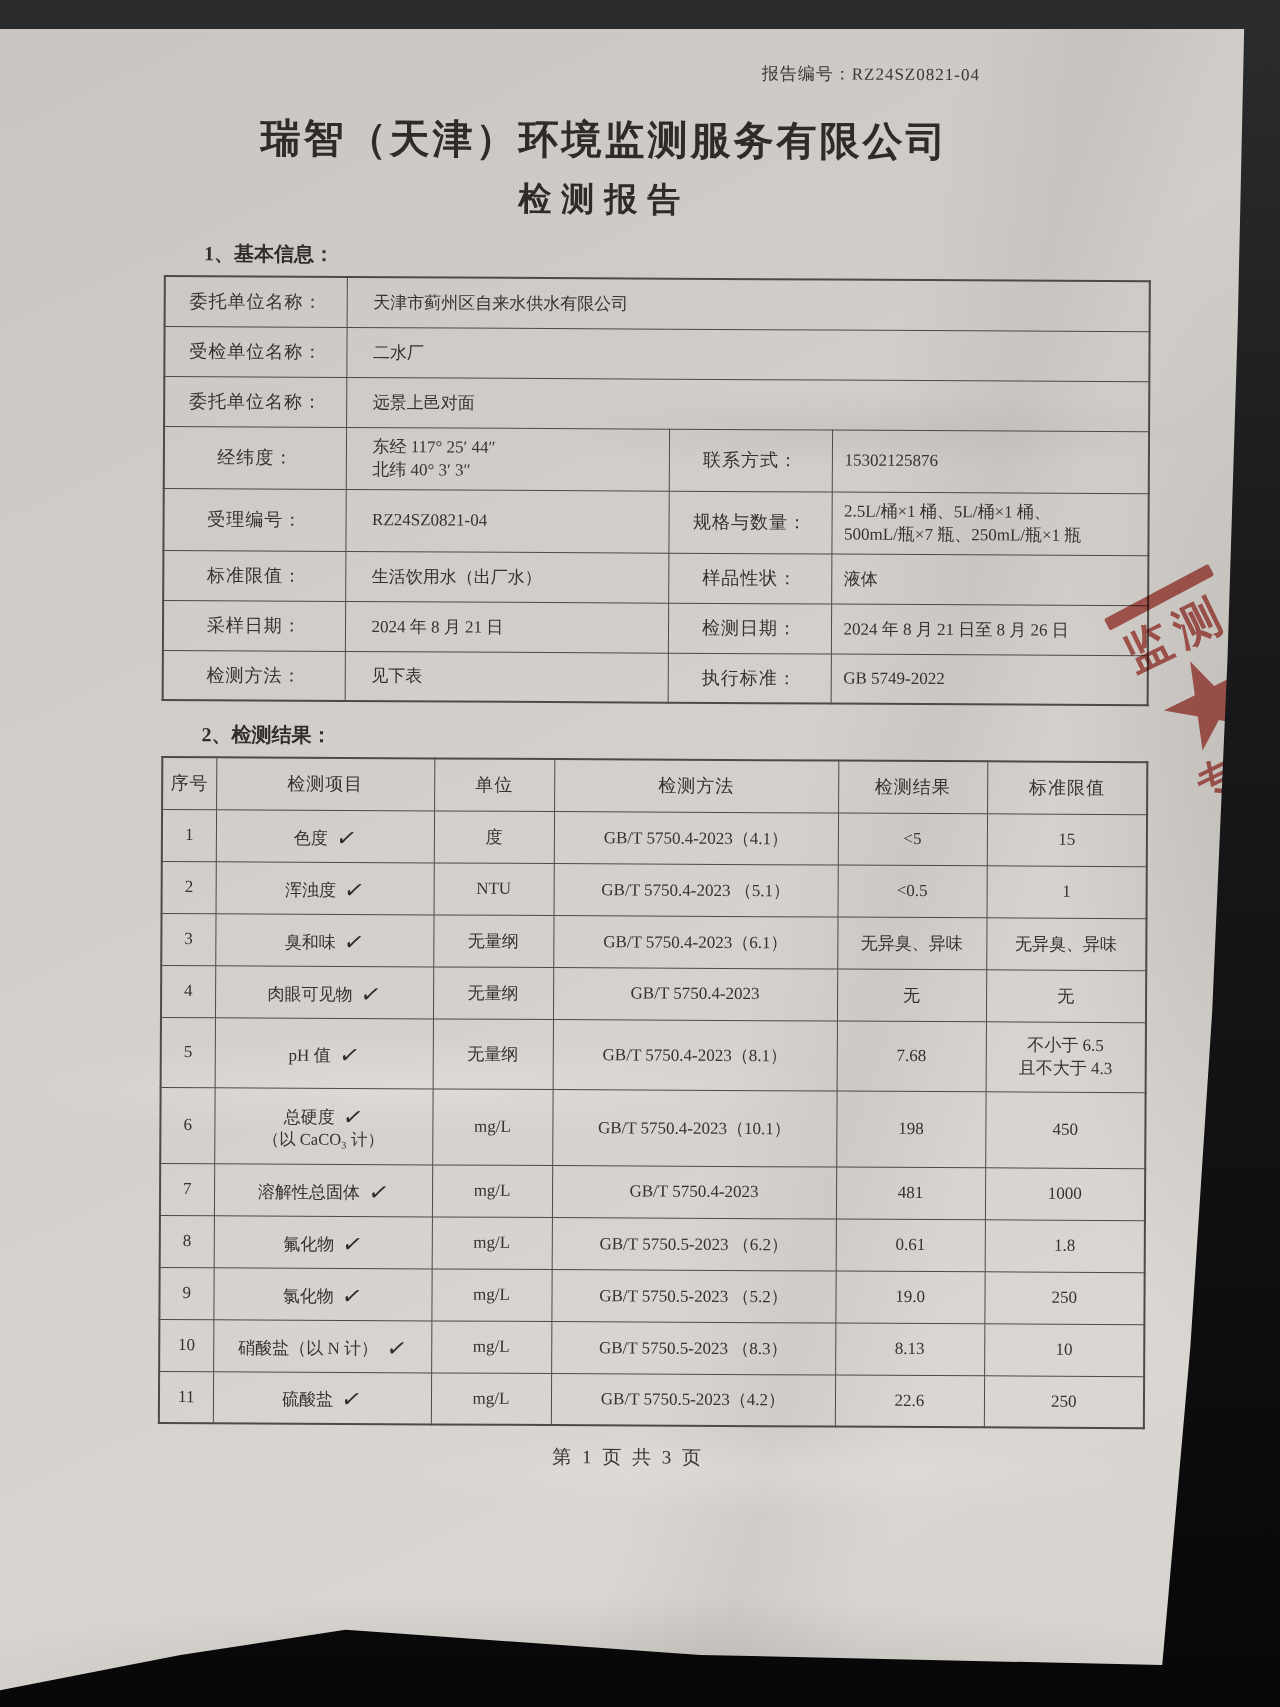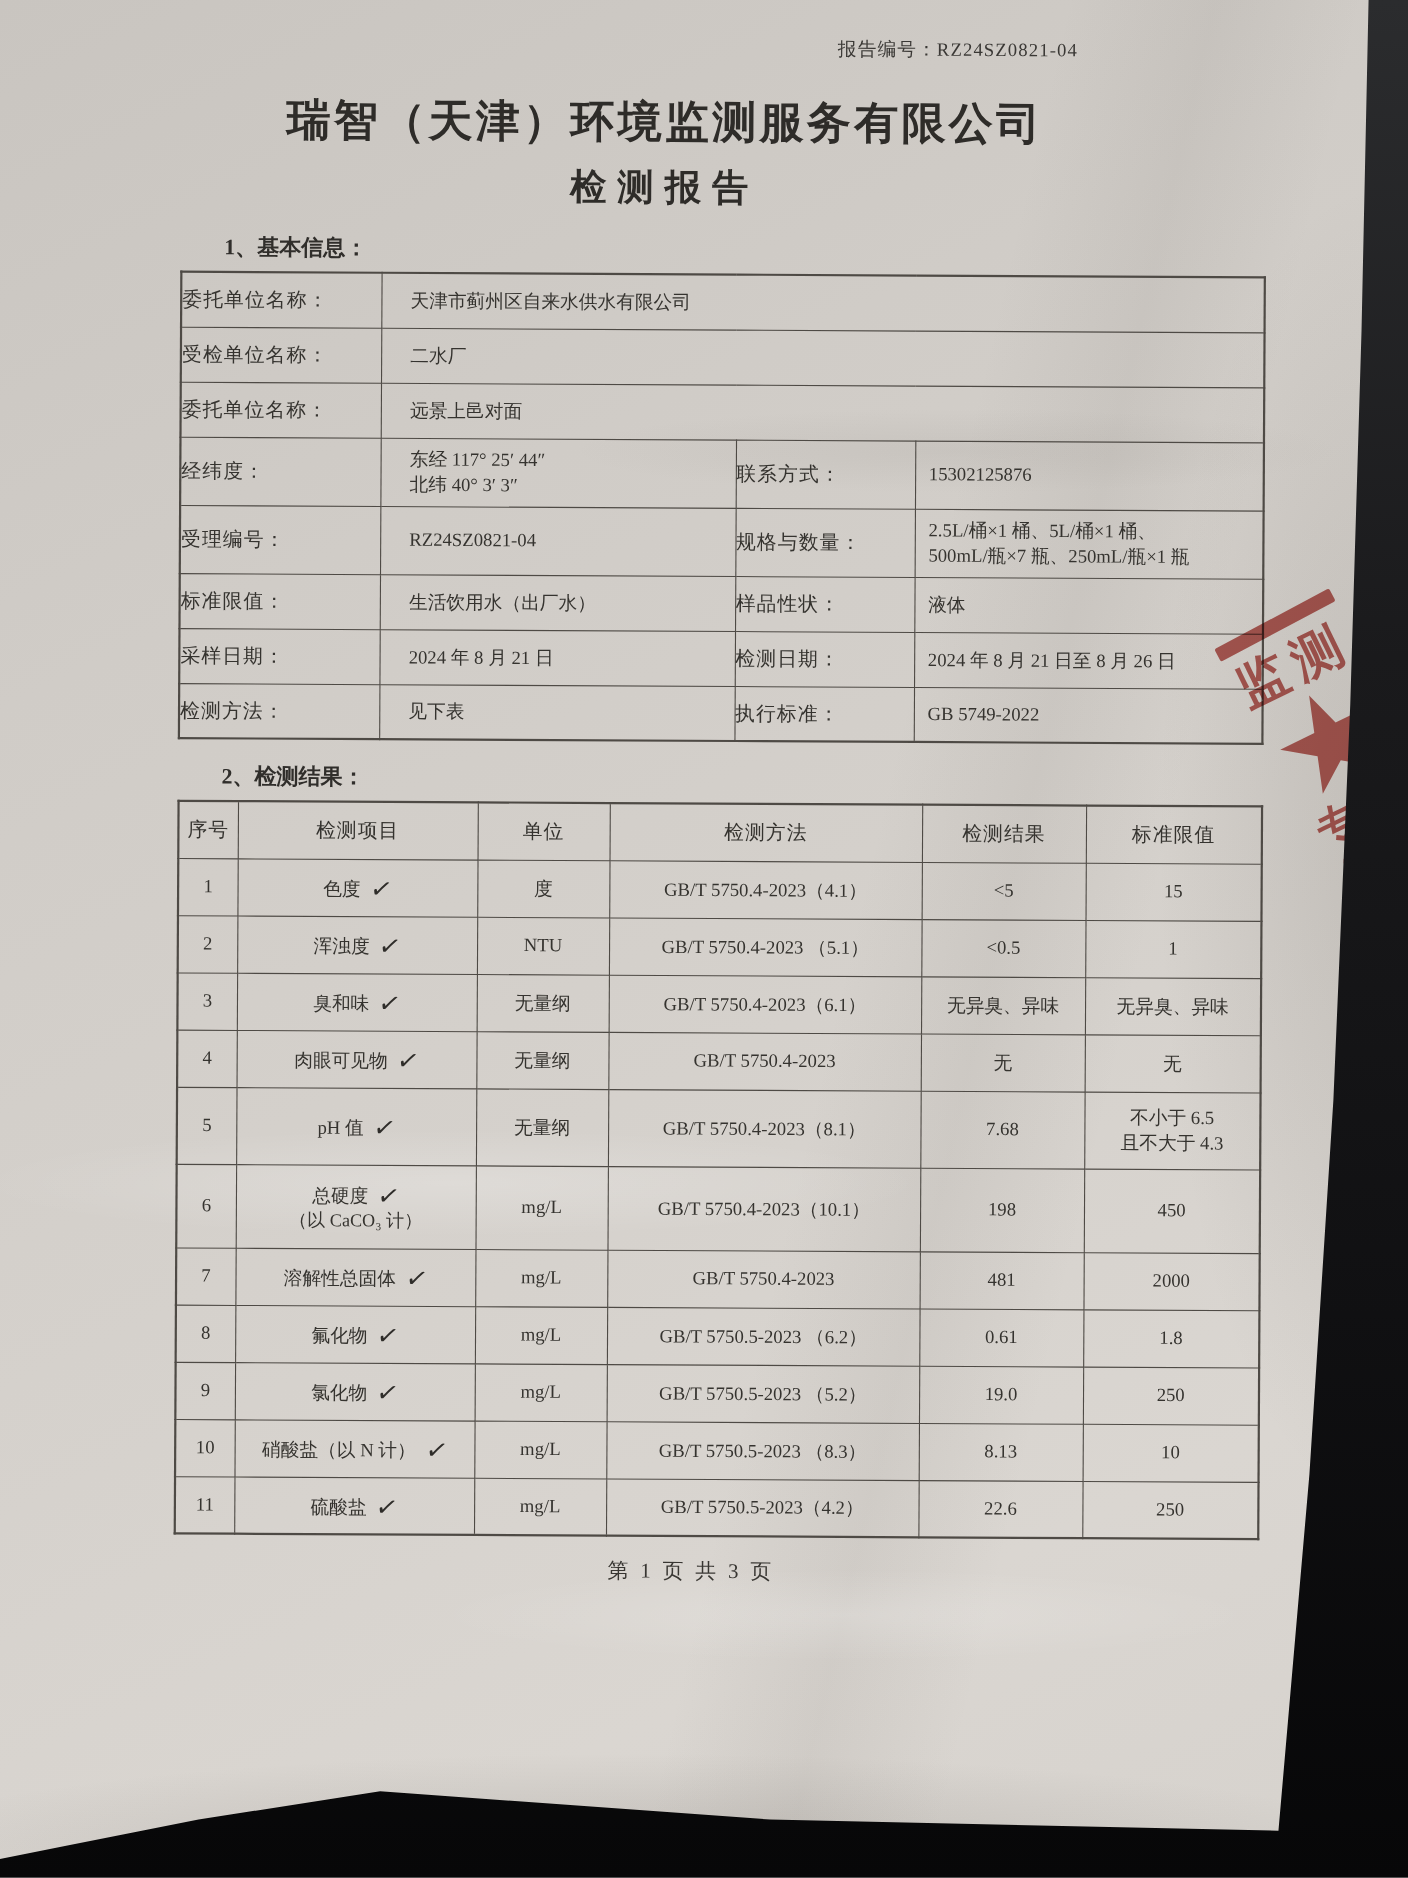--- a/index.html
+++ b/index.html
@@ -7,20 +7,21 @@
   body {
     font-family:"Liberation Serif","DejaVu Serif",serif;
     background:linear-gradient(180deg,#2b2c2e 0%,#1a1a1c 35%,#101012 70%,#070708 100%);
     position:relative; color:#35332f;
   }
   
   .paper {
     position:absolute; inset:0;
     background:linear-gradient(155deg,#c9c5c0 0%,#d0ccc7 28%,#d5d1cc 55%,#dad6d1 80%,#d6d2cd 100%);
     clip-path:polygon(0% 0%, 97.2% 0%, 96.7% 17.6%, 95.9% 37.5%, 94.7% 58.6%, 93% 78.5%, 90.8% 97.5%, 54.7% 96.9%, 27% 95.4%, 14.1% 96.9%, 4.7% 98.3%, 0% 99%);
+    margin-top:29px;
   }
   
   .left-curl {
     position:absolute; left:0; top:0; width:360px; height:100%;
     background:linear-gradient(90deg,#c7c3be 0%,#cuc 0%,#cbc7c2 16%,#f3f2ef 25%,#d8d4cf 30%,#bfbbb6 36%,#c8c4bf 48%,#d2cec9 62%,#eae8e4 84%,#ddd9d4 92%,rgba(214,210,205,0) 100%);
     pointer-events:none;
   }
   
   .wrinkles {
     position:absolute; inset:0; pointer-events:none;
@@ -39,21 +40,21 @@
   .company-name { margin-top:28px; font-size:40px; font-weight:700; letter-spacing:3px; color:#2e2c29; }
   .report-title { margin-top:10px; font-size:33px; font-weight:700; letter-spacing:10px; color:#2e2c29; }
   .section-label { margin:20px 0 8px 40px; font-size:20px; font-weight:700; color:#302e2b; }
   table { border-collapse:collapse; width:985px; table-layout:fixed; }
   table, td, th { border:1.5px solid #4e4a45; }
   table { border-width:2px; }
   td, th { vertical-align:middle; font-size:17px; color:#35332f; }
   
   .basic td { height:50px; }
   .basic .row-tall td { height:62px; }
-  .basic .lbl { text-align:left; font-size:18px; letter-spacing:1px; }
+  .basic .lbl { text-align:center; font-size:18px; letter-spacing:1px; }
   .basic .val { text-align:left; padding:4px 10px 4px 26px; }
   .basic .val2 { text-align:left; padding:4px 8px 4px 12px; }
   .preline { white-space:pre-line; }
   
   .results th { height:52px; font-size:18px; font-weight:400; letter-spacing:1px; text-align:center; }
   .results td { height:52px; text-align:center; padding:2px 4px; }
   .results .row-ph td { height:70px; }
   .results .row-hard td { height:76px; }
   .item-cell .item-sub { display:block; font-size:16.5px; }
   .check {
@@ -215,21 +216,21 @@
         <td>GB/T 5750.4-2023（10.1）</td>
         <td>198</td>
         <td>450</td>
       </tr>
       <tr>
         <td>7</td>
         <td class="item-cell"><span>溶解性总固体</span><span class="check">✓</span><span class="item-sub"></span></td>
         <td>mg/L</td>
         <td>GB/T 5750.4-2023</td>
         <td>481</td>
-        <td>2000</td>
+        <td>1000</td>
       </tr>
       <tr>
         <td>8</td>
         <td class="item-cell"><span>氟化物</span><span class="check">✓</span><span class="item-sub"></span></td>
         <td>mg/L</td>
         <td>GB/T 5750.5-2023 （6.2）</td>
         <td>0.61</td>
         <td>1.8</td>
       </tr>
       <tr>

